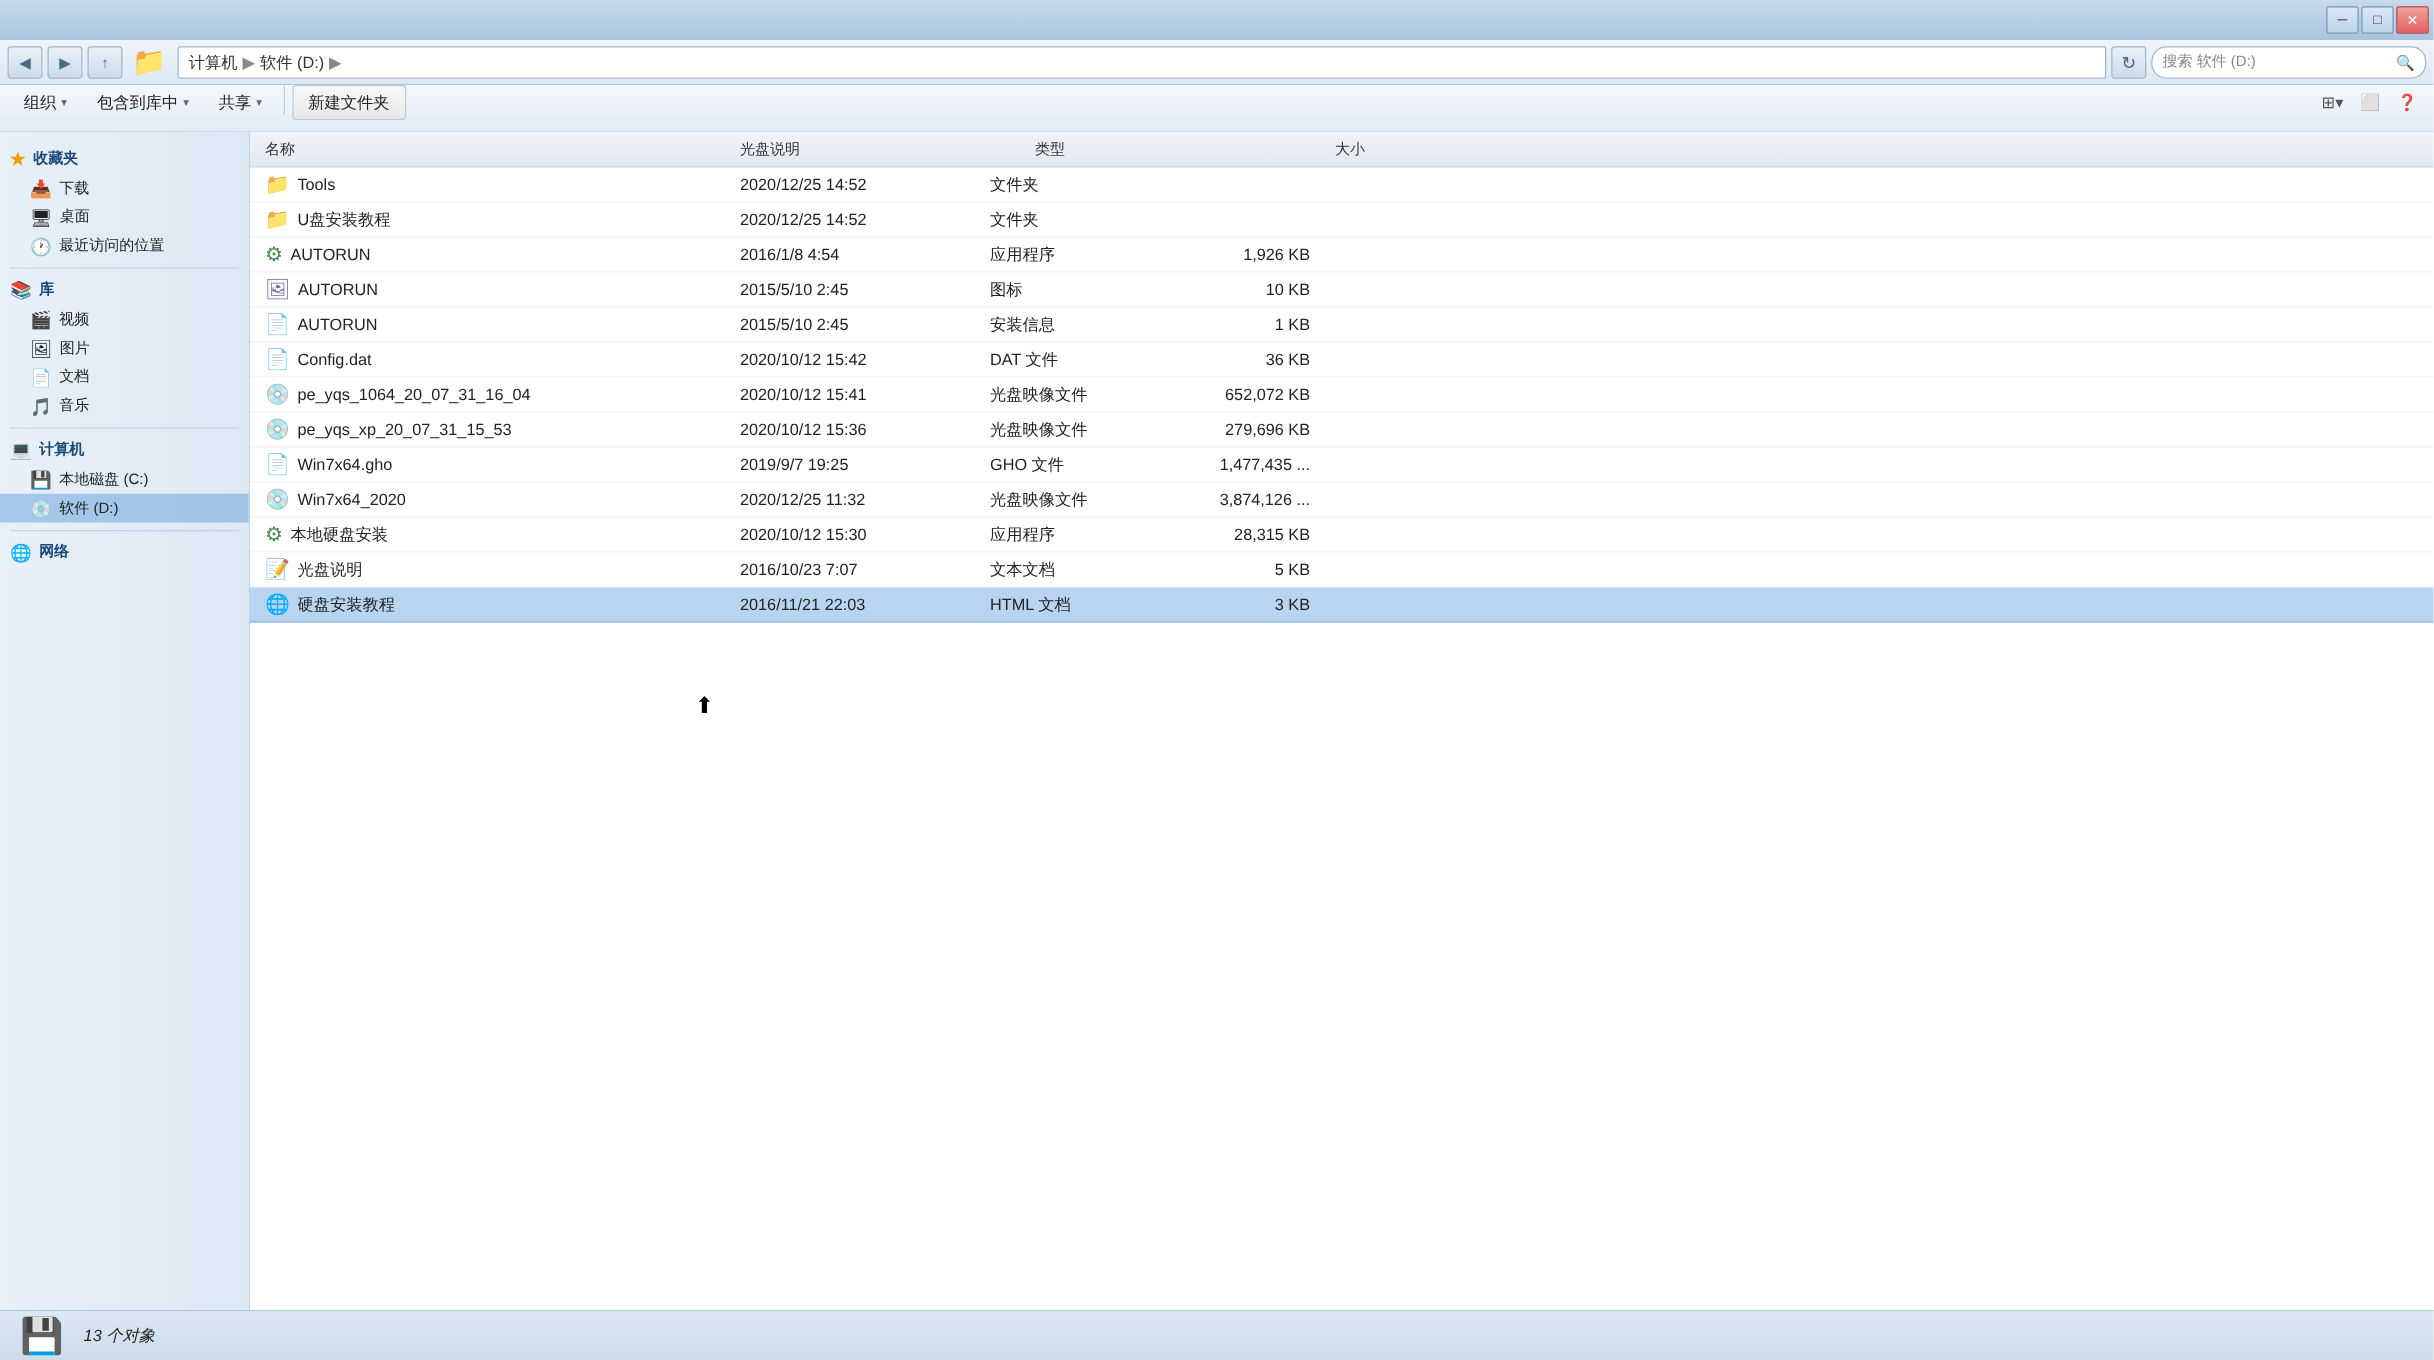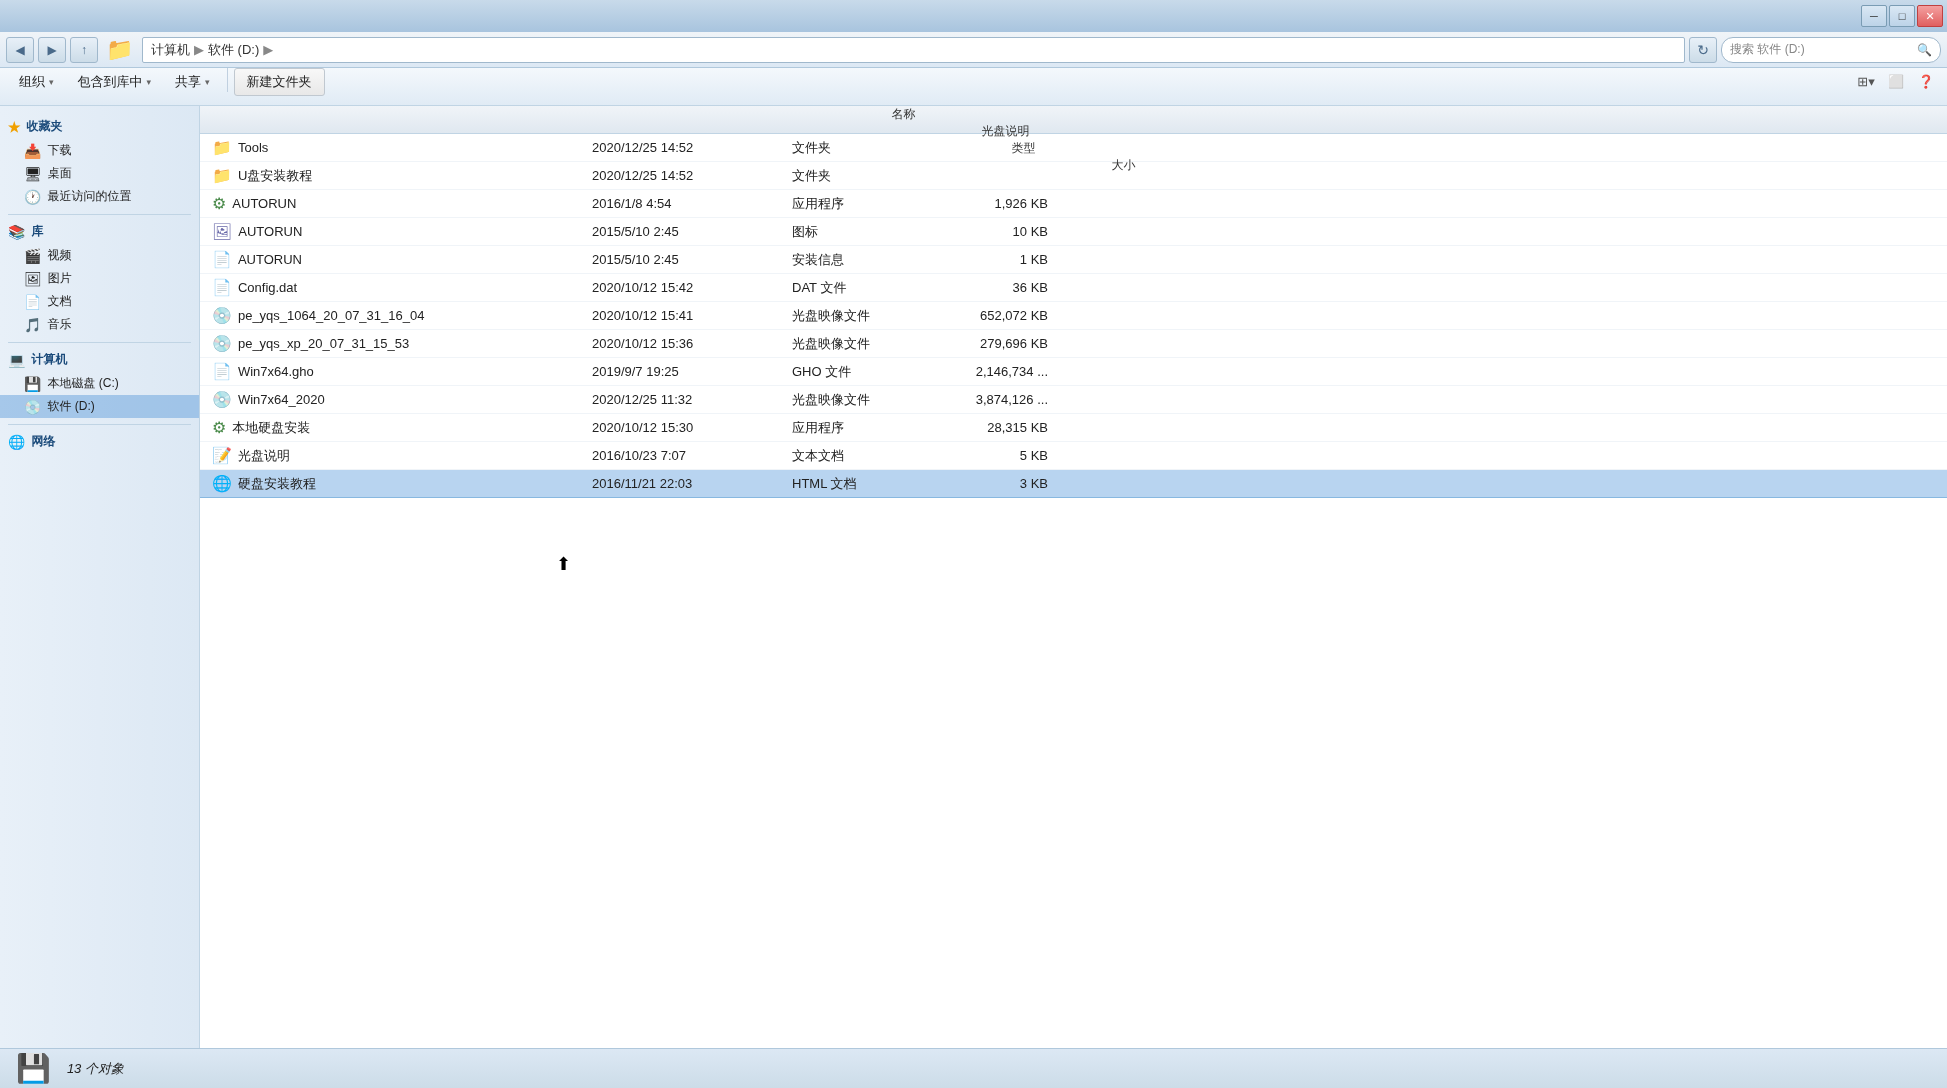--- a/index.html
+++ b/index.html
@@ -238,32 +238,31 @@
     .col-headers {
       display: flex;
       align-items: center;
       height: 28px;
       background: linear-gradient(to bottom, #f0f4f8, #e0e8f0);
       border-bottom: 1px solid #c0d4e4;
       padding: 0 4px;
       position: sticky;
       top: 0;
       z-index: 10;
-      flex-direction: column;
     }
     .col-header {
       font-size: 12px;
       color: #333;
       padding: 0 8px;
       cursor: pointer;
       white-space: nowrap;
     }
     .col-name { width: 380px; }
     .col-date { width: 200px; }
-    .col-type { width: 140px; }
+    .col-type { width: 140px; margin-left: 36px; }
     .col-size { width: 140px; text-align: right; }
 
     
     .file-row {
       display: flex;
       align-items: center;
       height: 28px;
       padding: 0 4px;
       border-bottom: 1px solid #f0f4f8;
       cursor: pointer;
@@ -521,21 +520,21 @@
       <div class="file-cell type-cell">光盘映像文件</div>
       <div class="file-cell size-cell">279,696 KB</div>
     </div>
         <div class="file-row">
       <div class="file-cell name-cell">
         <span class="file-icon" style="color:#888">📄</span>
         <span>Win7x64.gho</span>
       </div>
       <div class="file-cell date-cell">2019/9/7 19:25</div>
       <div class="file-cell type-cell">GHO 文件</div>
-      <div class="file-cell size-cell">2,146,734 ...</div>
+      <div class="file-cell size-cell">1,477,435 ...</div>
     </div>
         <div class="file-row">
       <div class="file-cell name-cell">
         <span class="file-icon" style="color:#6a6aaa">💿</span>
         <span>Win7x64_2020</span>
       </div>
       <div class="file-cell date-cell">2020/12/25 11:32</div>
       <div class="file-cell type-cell">光盘映像文件</div>
       <div class="file-cell size-cell">3,874,126 ...</div>
     </div>

